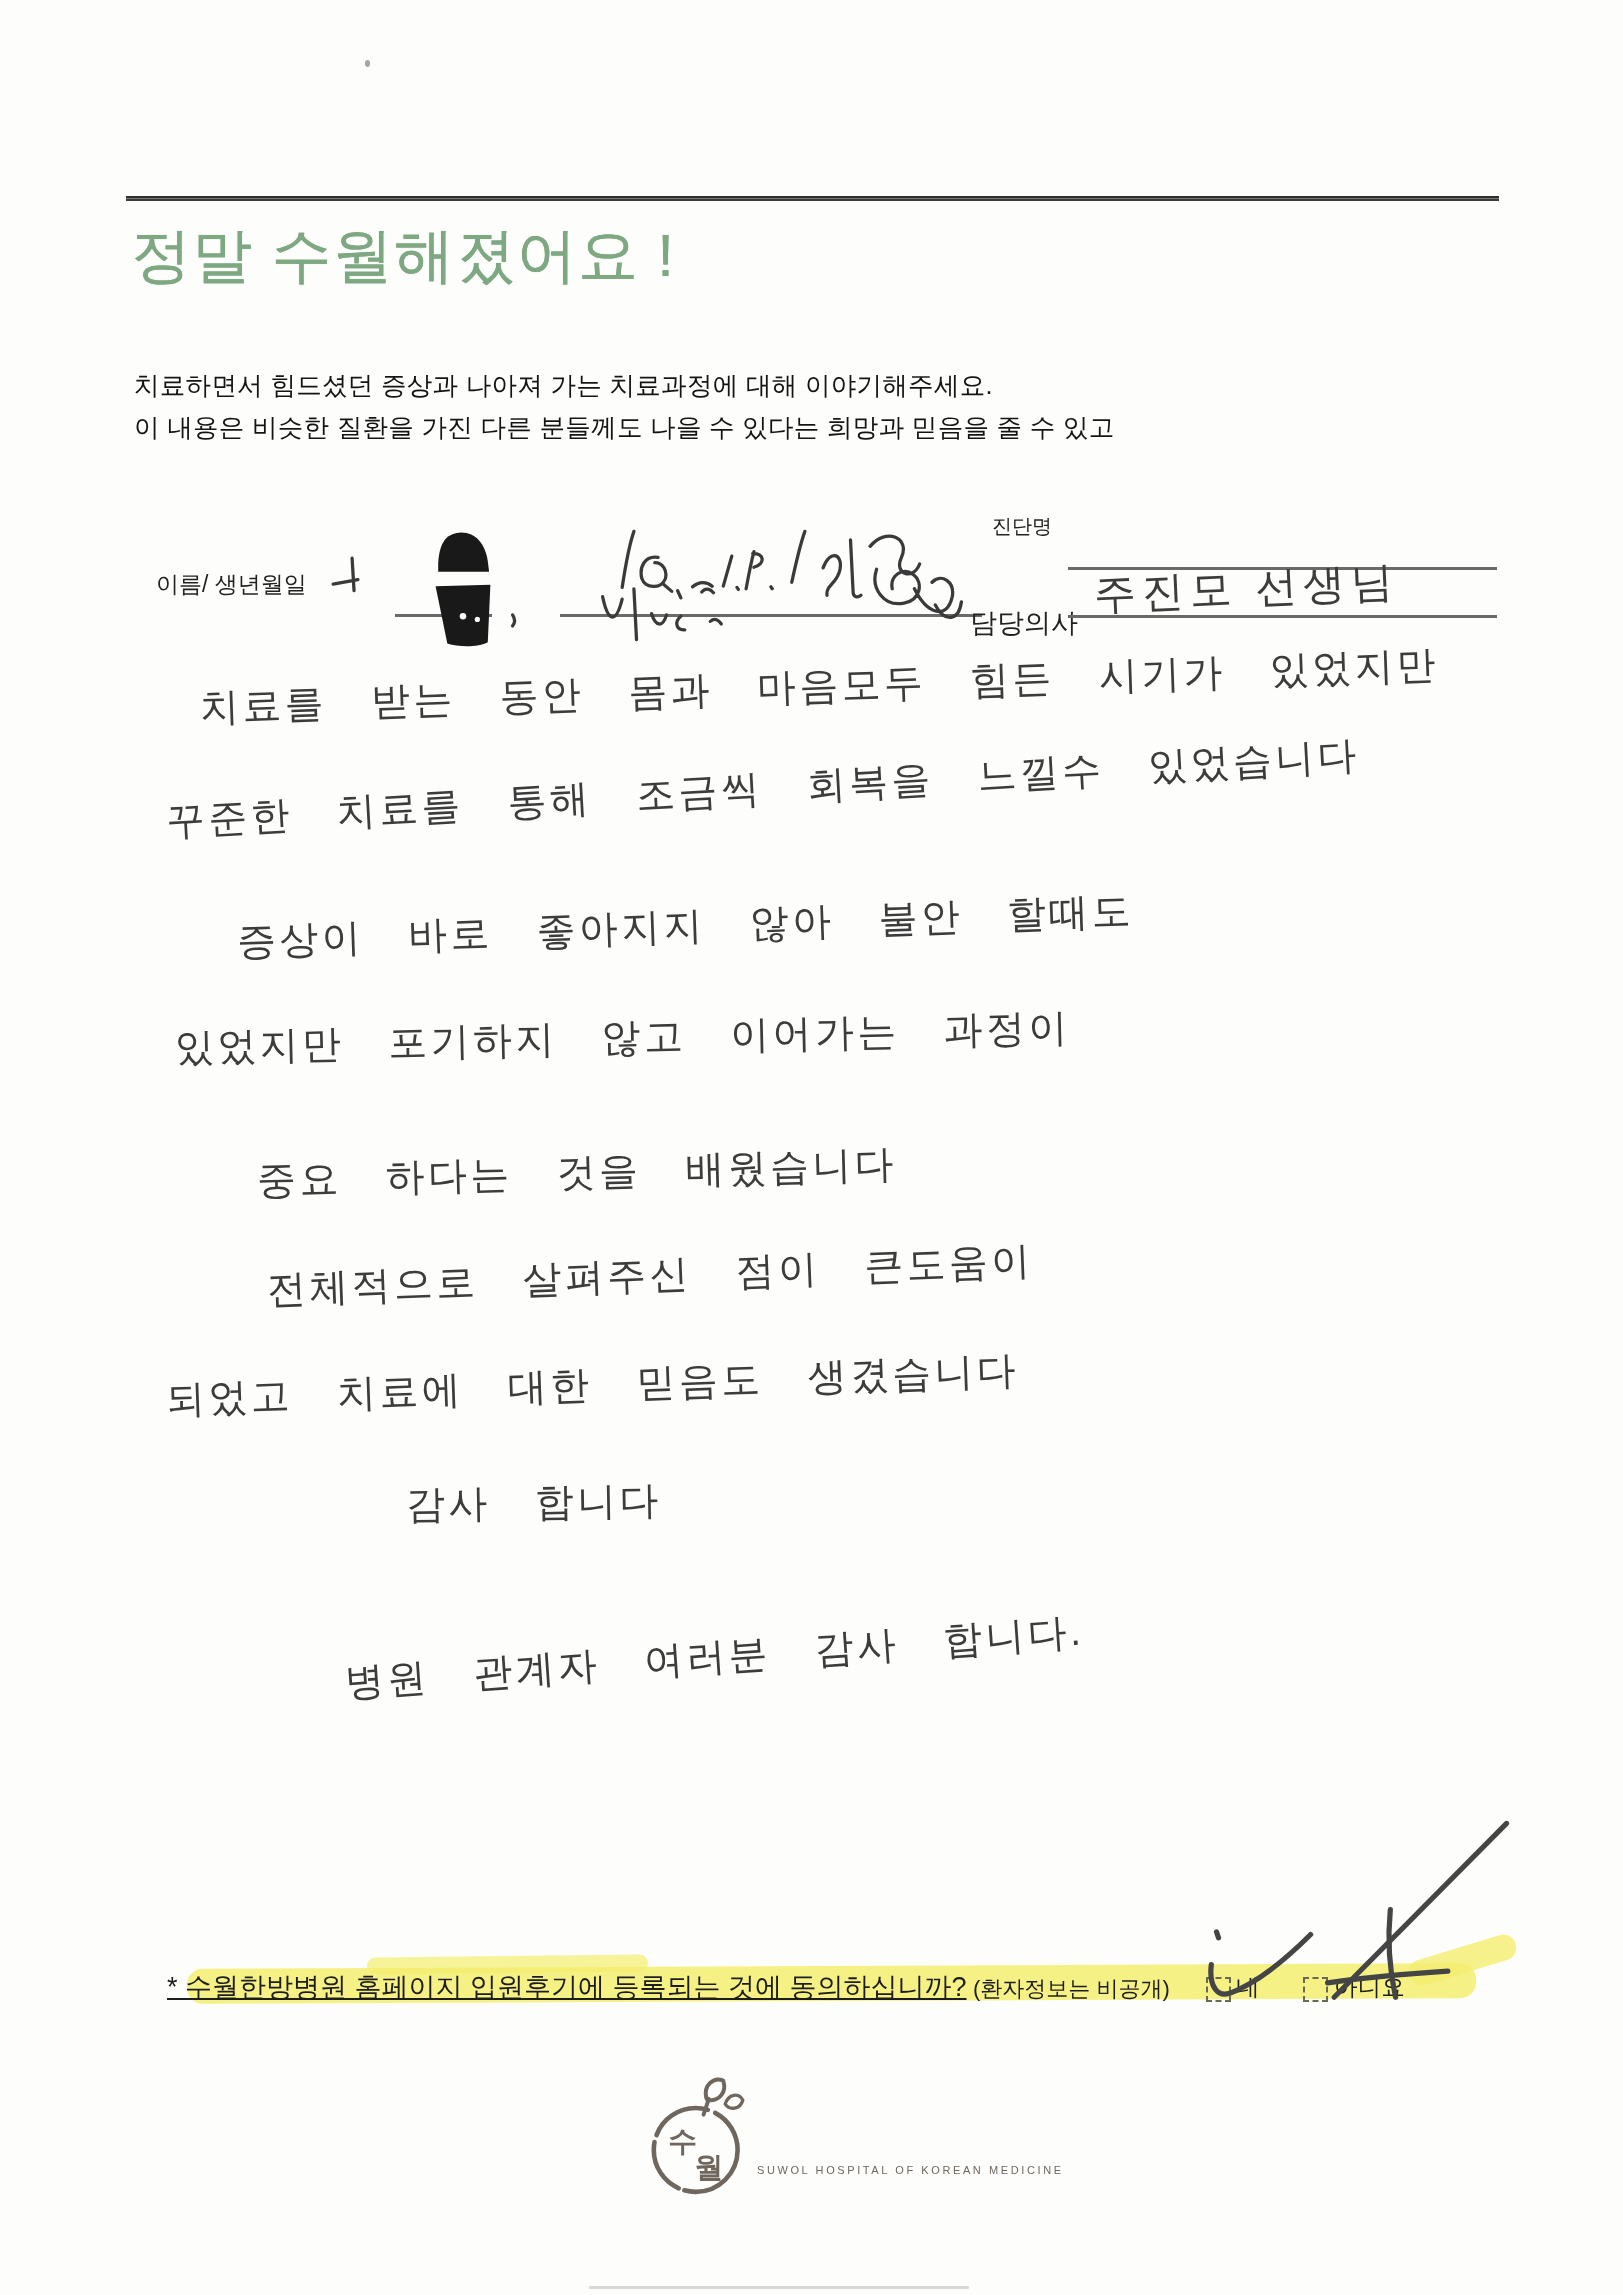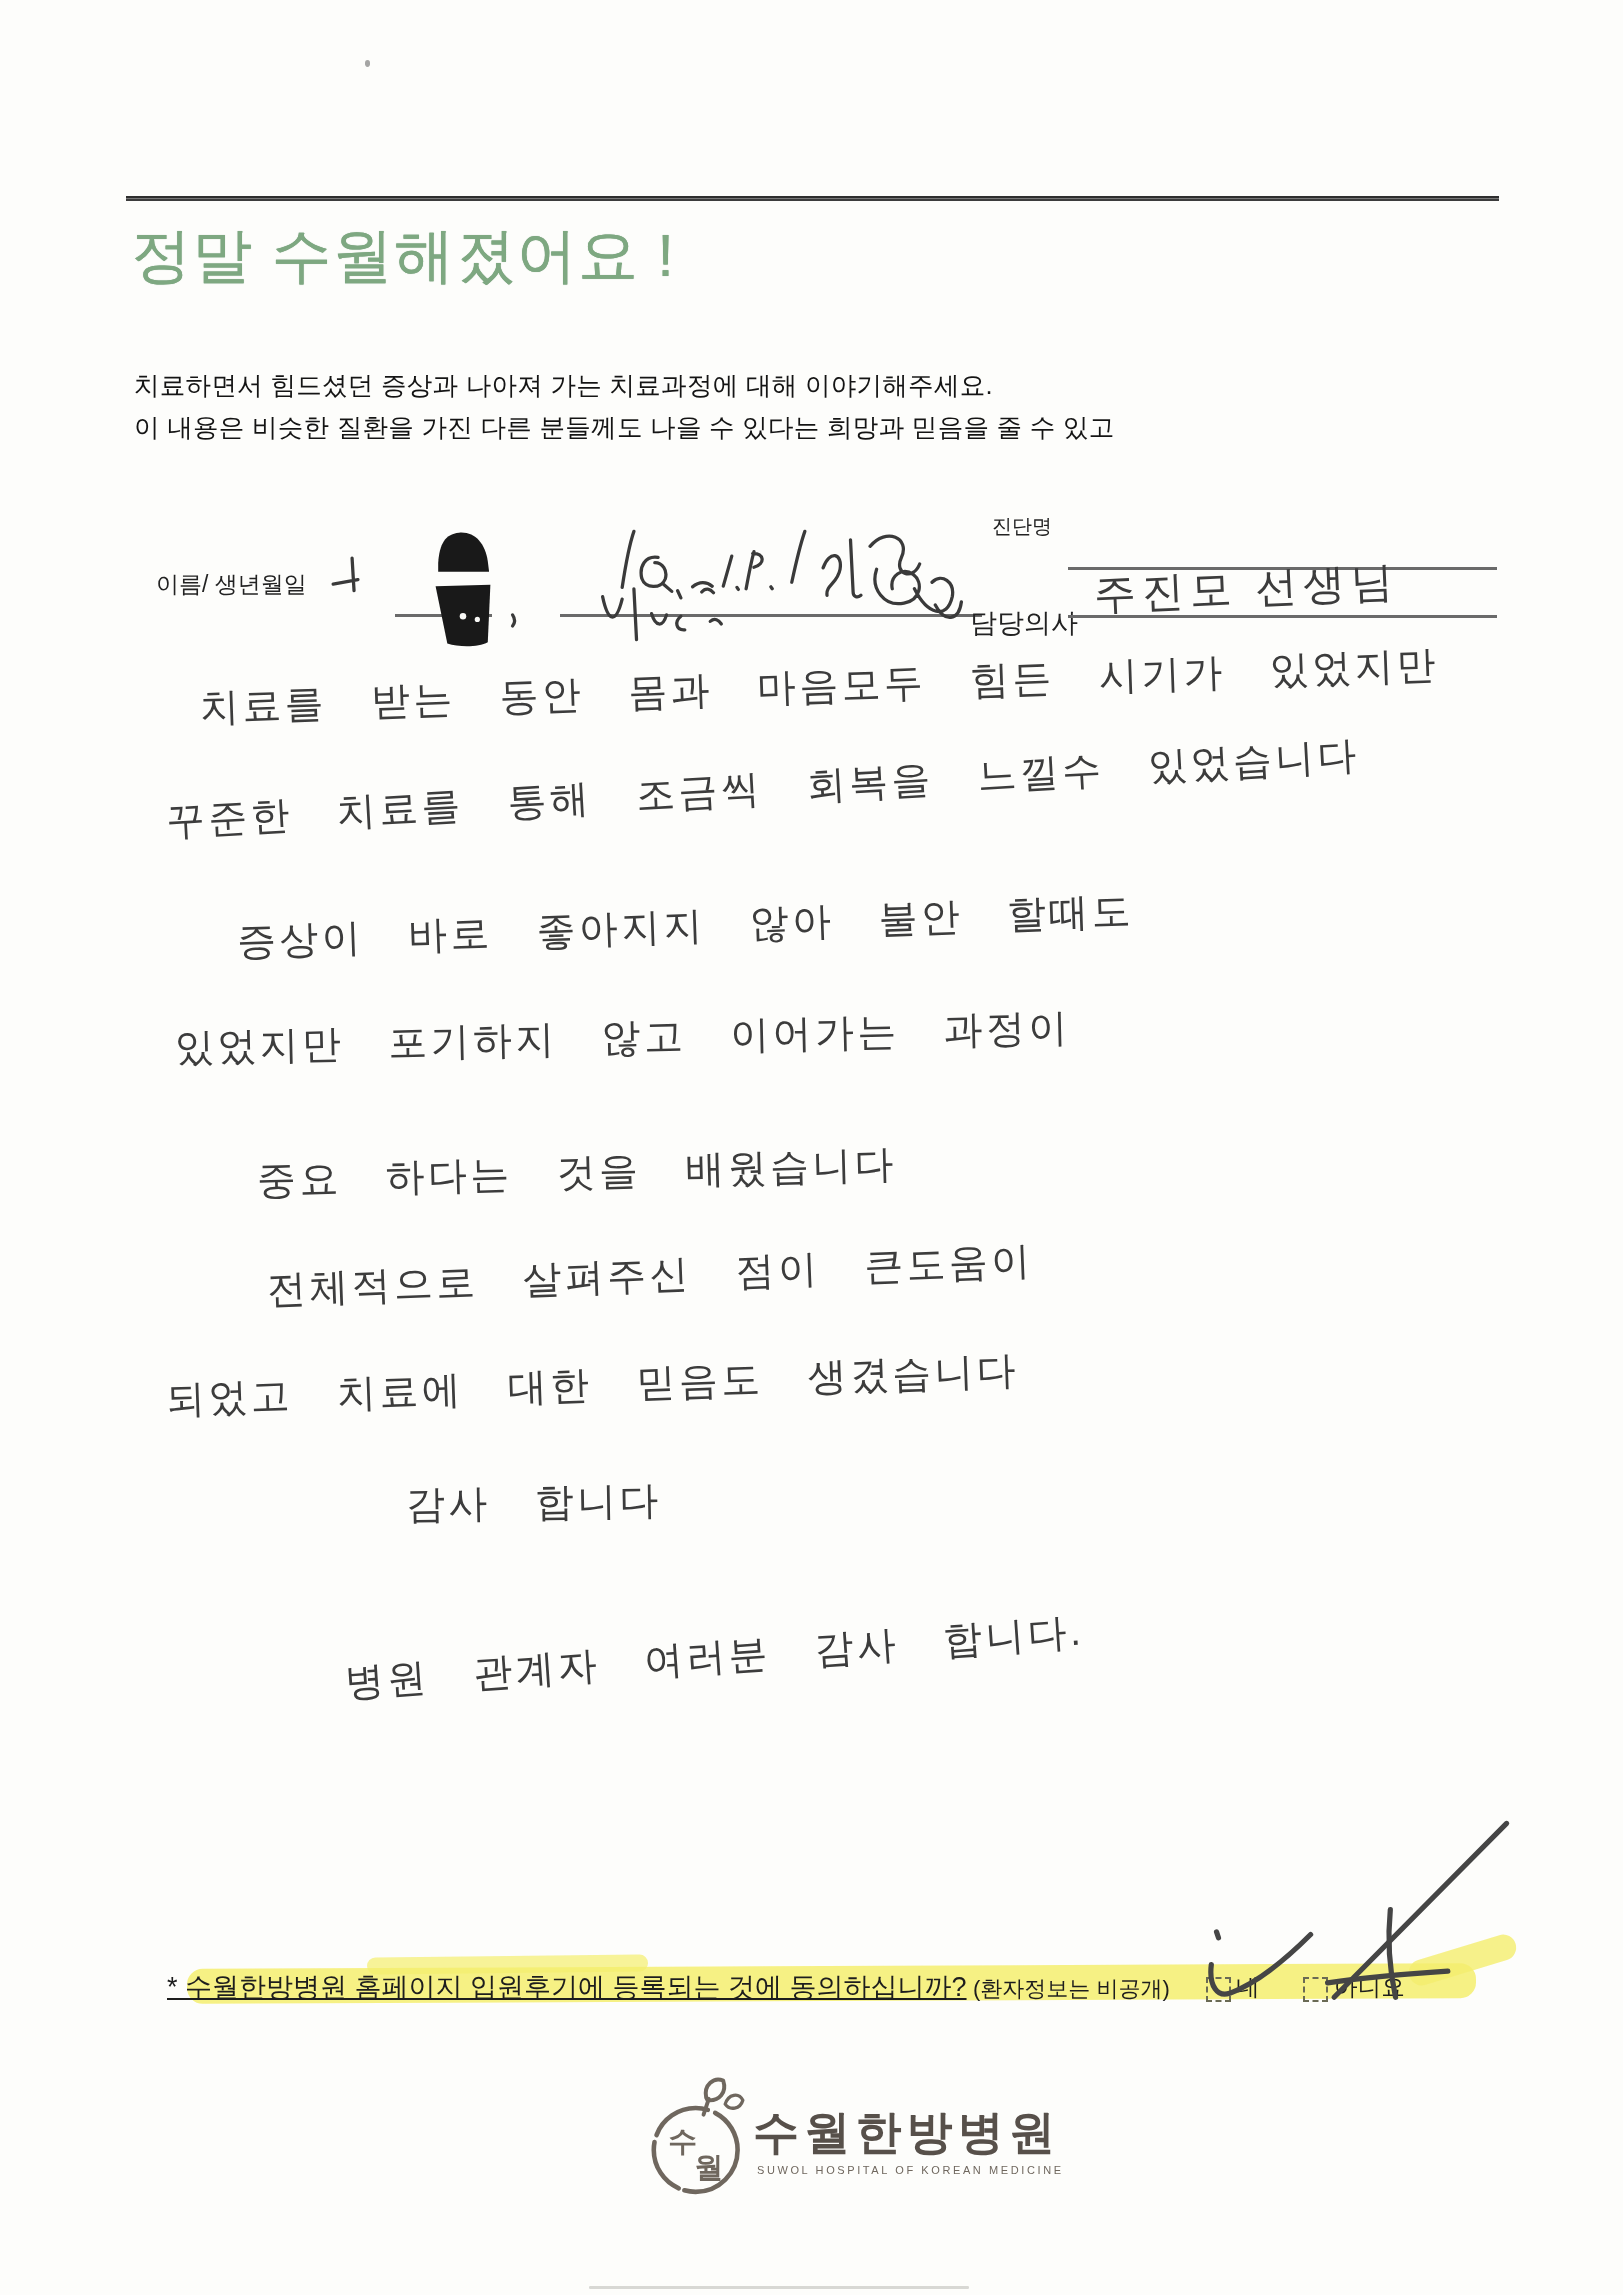--- a/index.html
+++ b/index.html
@@ -154,18 +154,17 @@
   </svg>
 
   <svg style="left:638px;top:2074px" width="118" height="131" viewBox="0 0 180 200">
     <circle cx="88" cy="116" r="64" fill="none" stroke="#6f675e" stroke-width="7" stroke-linecap="round" stroke-dasharray="118 9 86 11 96 12"></circle>
     <path d="M104 36 C100 16 116 4 130 10 C136 28 124 42 106 40 Z" fill="none" stroke="#6f675e" stroke-width="6" stroke-linejoin="round"></path>
     <path d="M133 46 C138 30 154 28 160 40 C156 54 140 56 133 46 Z" fill="none" stroke="#6f675e" stroke-width="5" stroke-linejoin="round"></path>
     <path d="M100 62 C104 50 106 44 108 38" fill="none" stroke="#6f675e" stroke-width="6" stroke-linecap="round"></path>
     <text x="46" y="118" font-size="44" font-weight="700" fill="#6f675e">수</text>
     <text x="86" y="158" font-size="44" font-weight="700" fill="#6f675e">월</text>
   </svg>
-  <div class="abs logo-ko">수월한방병원</div>
   <div class="abs logo-en">SUWOL HOSPITAL OF KOREAN MEDICINE</div>
 
   <div class="abs edge-sliver"></div>
 </div>
 
 
 </body></html>

